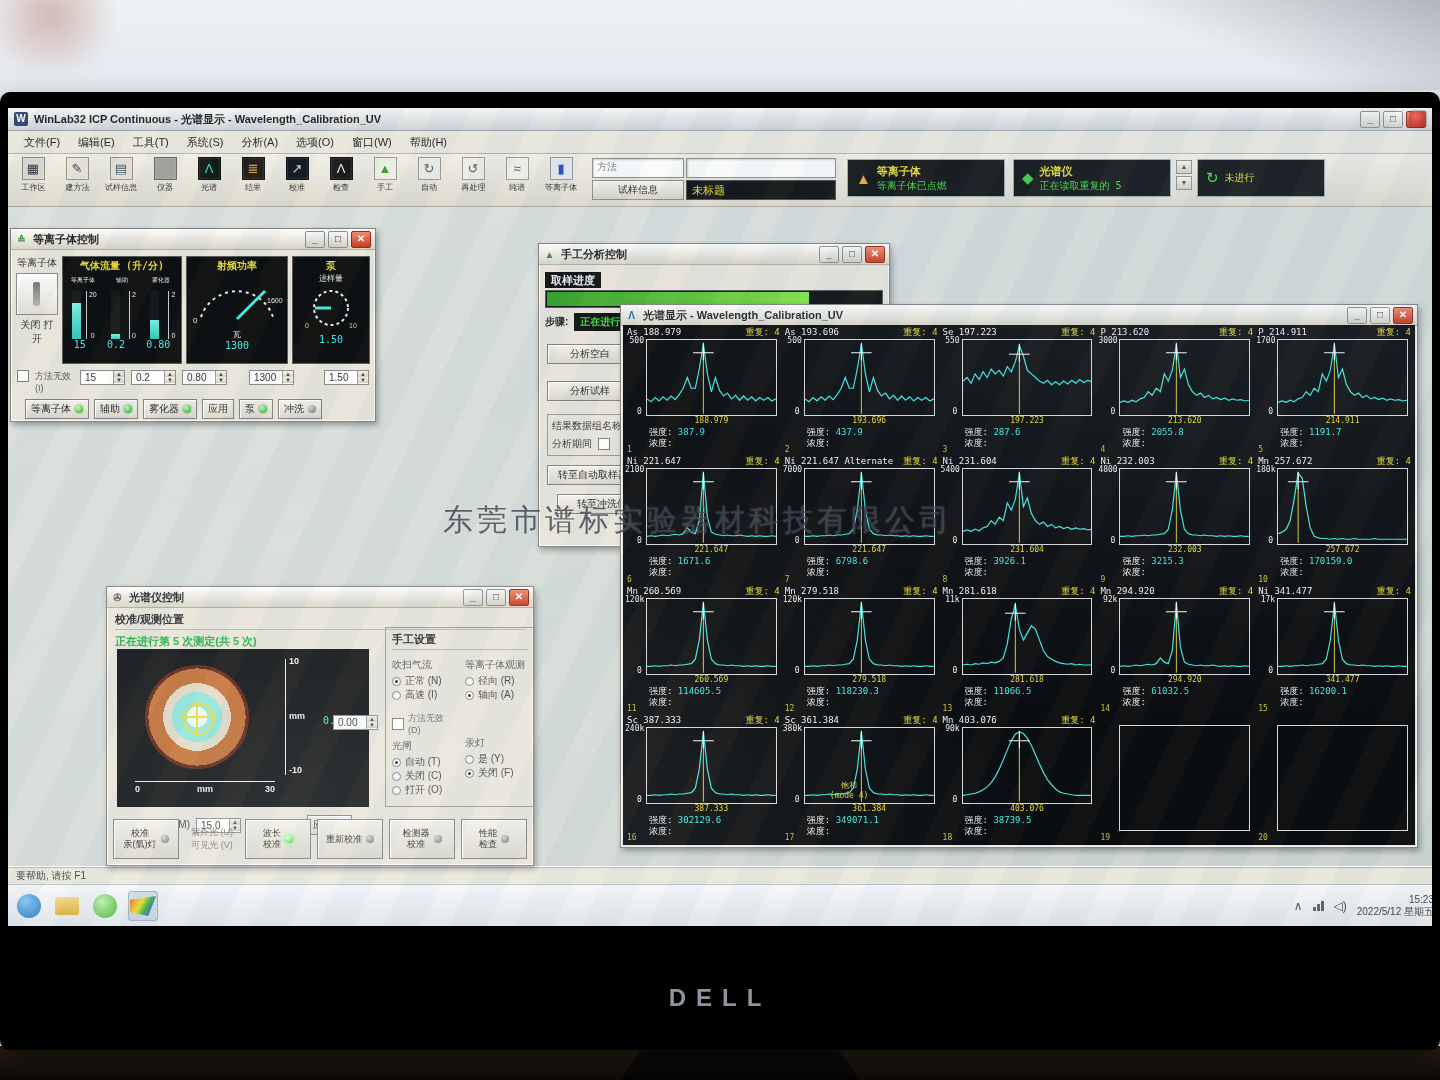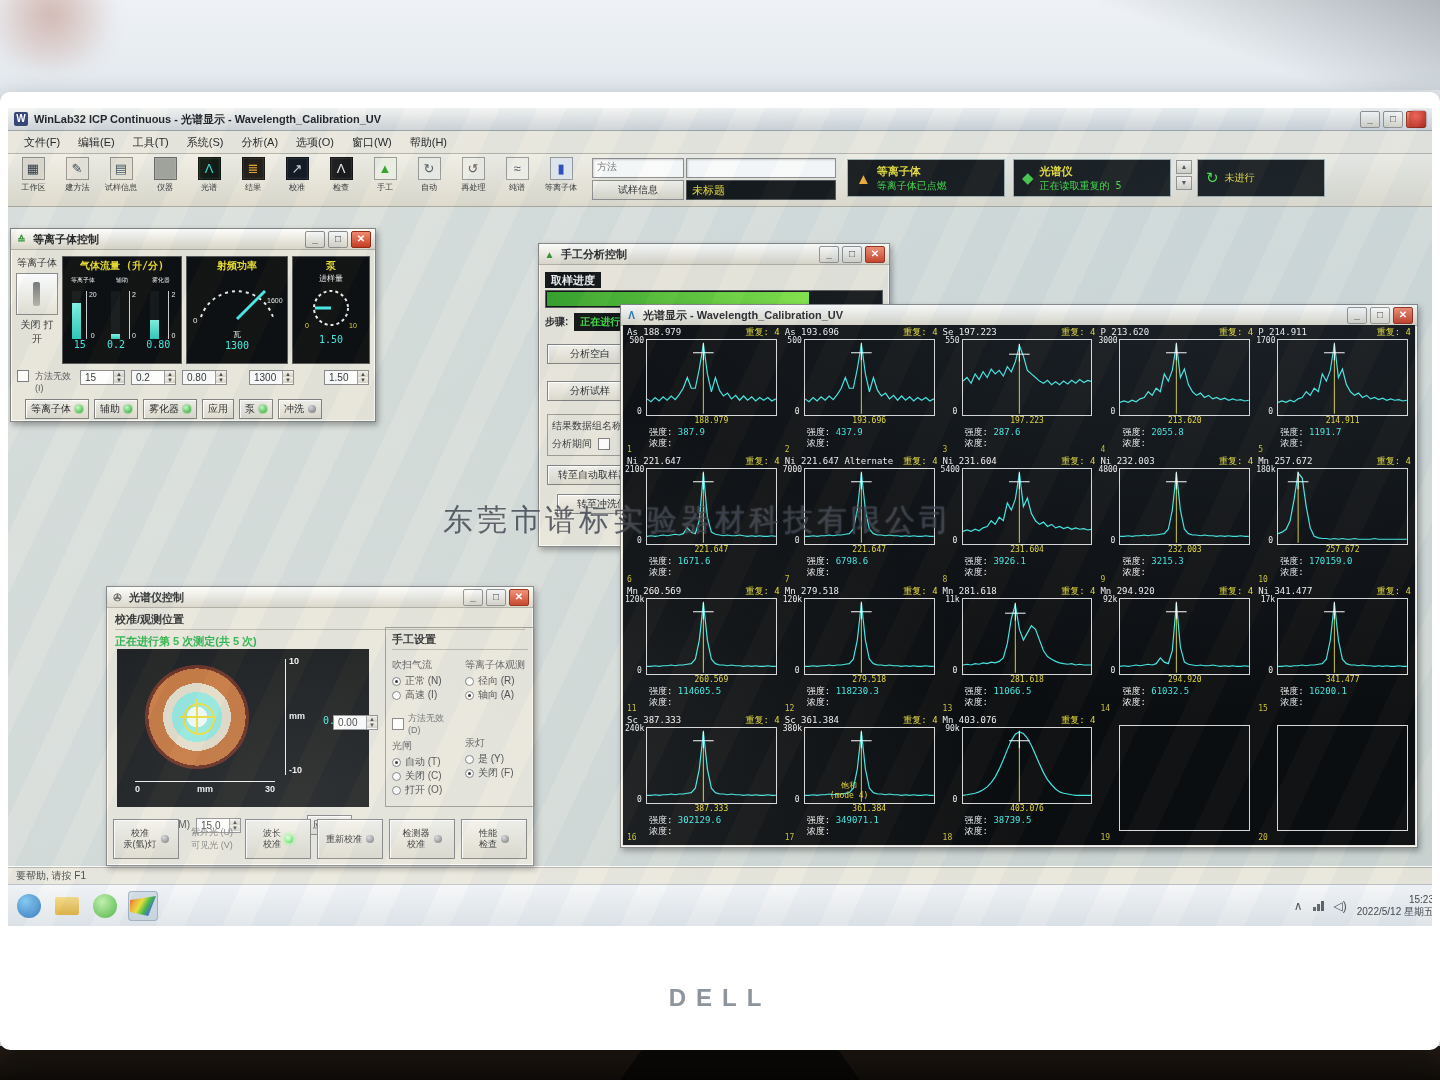--- a/index.html
+++ b/index.html
@@ -12,21 +12,21 @@
   .wall-blob{position:absolute;left:-30px;top:-40px;width:160px;height:110px;border-radius:50%;
         background:radial-gradient(circle,#caa8a0,transparent 70%);filter:blur(8px);opacity:.8;}
   .wall-shadow{position:absolute;right:0;top:0;width:340px;height:90px;
         background:linear-gradient(200deg,rgba(60,70,80,.35),transparent 60%);}
   .desk{position:absolute;left:0;top:1046px;width:1440px;height:34px;
         background:linear-gradient(180deg,#2a2018,#0e0b08);}
   .stand{position:absolute;left:620px;top:1040px;width:240px;height:40px;
         background:linear-gradient(#14100d,#060504);clip-path:polygon(12% 0,88% 0,100% 100%,0 100%);}
 
   .monitor{position:absolute;left:0px;top:92px;width:1440px;height:958px;
-        background:#ffffff;border-radius:10px;
+        background:#000000;border-radius:10px;
         box-shadow:0 14px 30px rgba(0,0,0,.45);}
   .brand{position:absolute;left:0;right:0;top:892px;text-align:center;
         color:#8d949b;font-size:24px;font-weight:bold;letter-spacing:10px;}
 
   .screen{position:absolute;left:8px;top:16px;width:1424px;height:818px;
         background:linear-gradient(160deg,#dde2de,#cbd3cf);overflow:hidden;}
   .glare{position:absolute;inset:0;pointer-events:none;z-index:60;
         background:
           repeating-linear-gradient(115deg,rgba(255,255,255,.05) 0 26px,rgba(120,160,200,.05) 26px 60px),
           radial-gradient(ellipse at 20% 85%,rgba(255,255,255,.14),transparent 45%),

